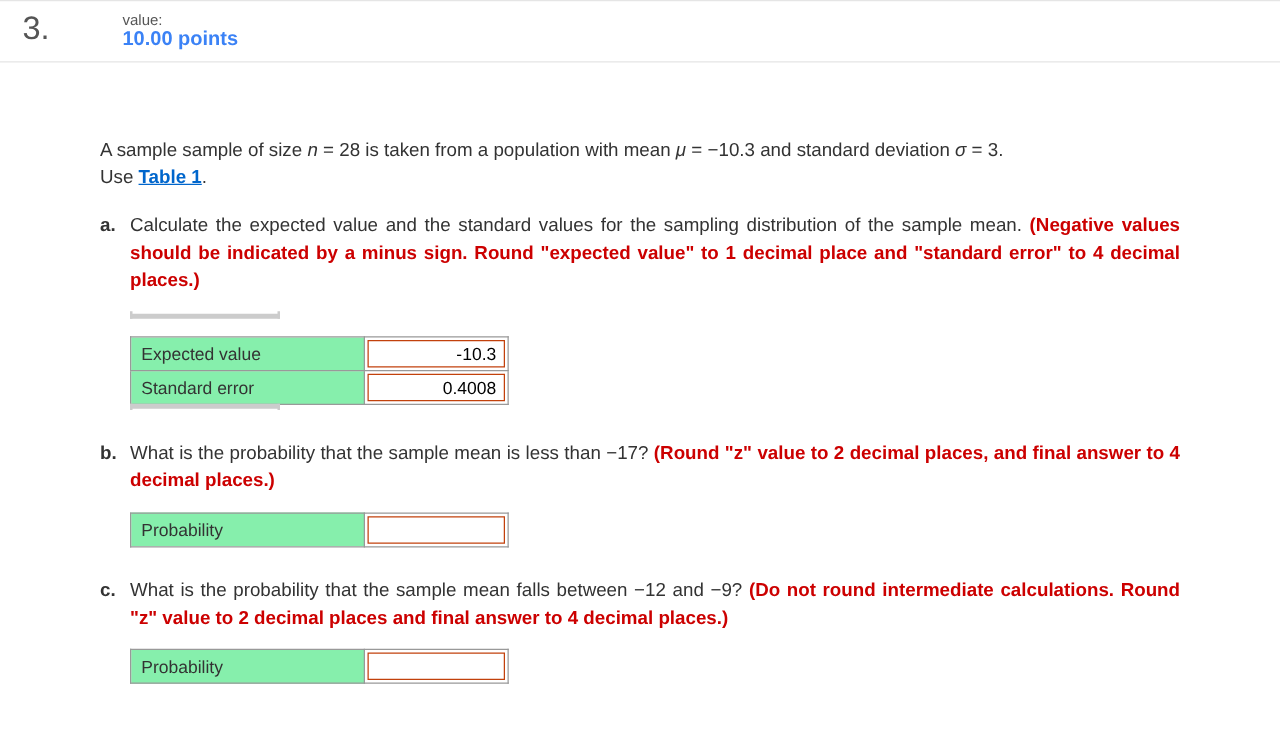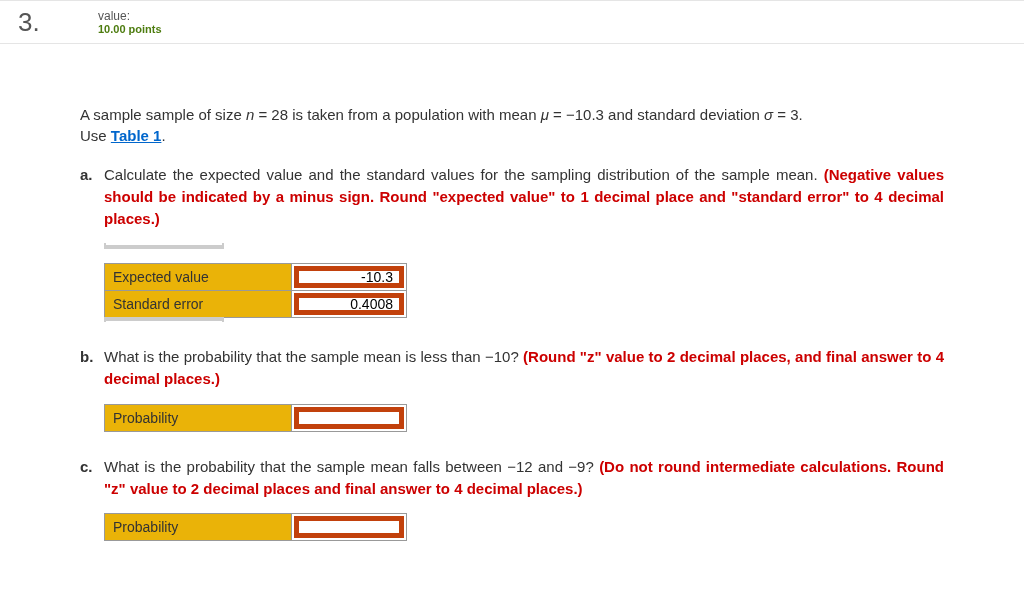--- a/index.html
+++ b/index.html
@@ -24,22 +24,22 @@
     text-align: left;
     padding-left: 18px;
     line-height: 1;
   }
   .points-block {
     font-size: 12px;
     color: #555;
   }
   .points-block .points {
     font-weight: bold;
-    color: #4d7c0f;
-    font-size: 11px;
+    color: #3b82f6;
+    font-size: 16px;
   }
   .content {
     padding: 60px 80px 20px 80px;
     max-width: 950px;
     font-size: 15px;
     color: #333;
   }
   .intro {
     margin-bottom: 18px;
     line-height: 1.4;
@@ -80,32 +80,32 @@
     border-collapse: collapse;
   }
   .answer-table td {
     border: 1px solid #999;
     padding: 4px 8px;
     font-size: 14px;
     vertical-align: middle;
   }
   .answer-table td.label {
     width: 170px;
-    background: #eab308;
+    background: #86efac;
   }
   .answer-table td.cell {
     width: 110px;
     padding: 2px;
     text-align: center;
   }
   .answer-table input[type="text"] {
     width: 100%;
     box-sizing: border-box;
     text-align: right;
-    border: 5px solid #c2410c;
+    border: 1px solid #c2410c;
     padding: 2px 6px;
     font-size: 14px;
     font-family: inherit;
     height: 22px;
   }
   .decor {
     margin-left: 24px;
     margin-top: -1px;
     height: 8px;
     width: 190px;
@@ -156,21 +156,21 @@
       </tr>
     </tbody>
       </table>
     <div class="decor small" style="height:5px;border-bottom:none;"></div>
   </div>
 
   <div class="part">
     <div class="part-row">
       <div class="part-letter">b.</div>
       <div class="part-body">
-        <span>What is the probability that the sample mean is less than −10? </span><span class="red">(Round "z" value to 2 decimal places, and final answer to 4 decimal places.)</span>
+        <span>What is the probability that the sample mean is less than −17? </span><span class="red">(Round "z" value to 2 decimal places, and final answer to 4 decimal places.)</span>
       </div>
     </div>
     <table class="answer-table">
       <tbody>
           <tr>
         <td class="label">Probability</td>
         <td class="cell"><input type="text" value="" style=""></td>
       </tr>
     </tbody>
       </table>

